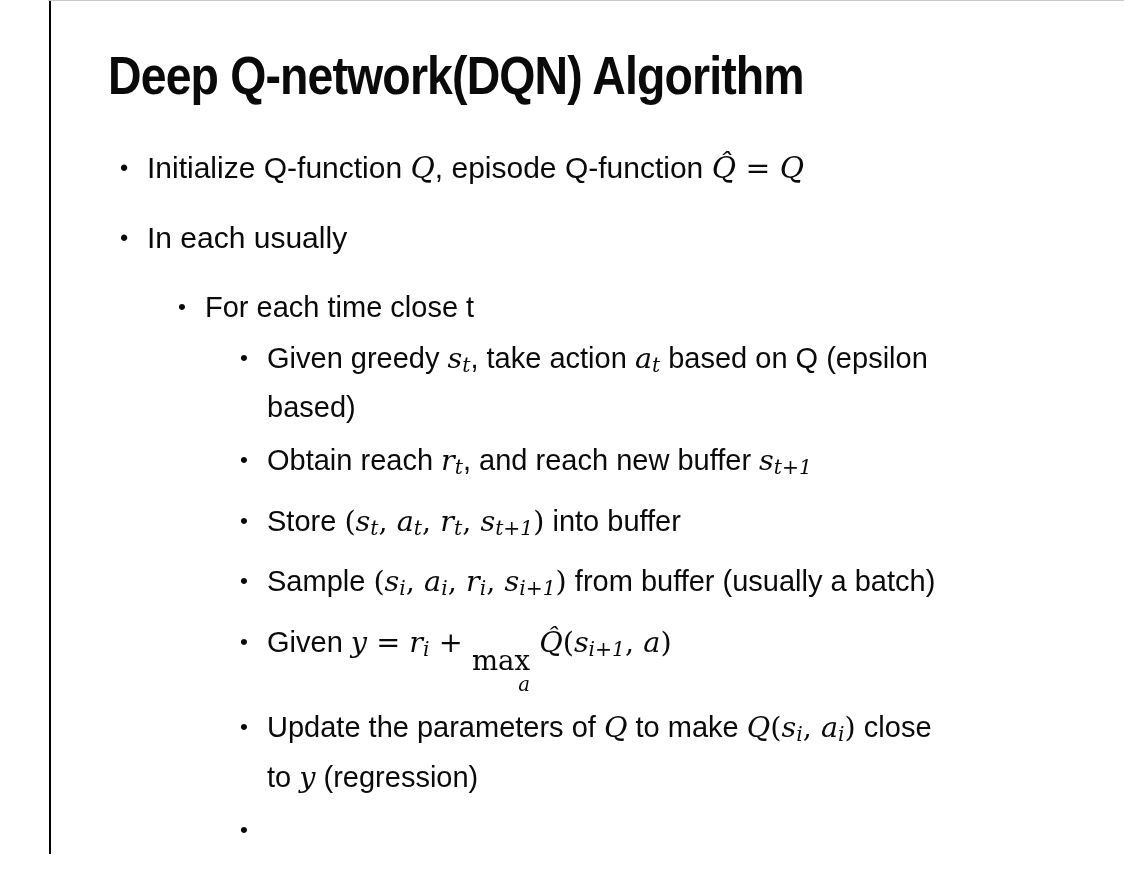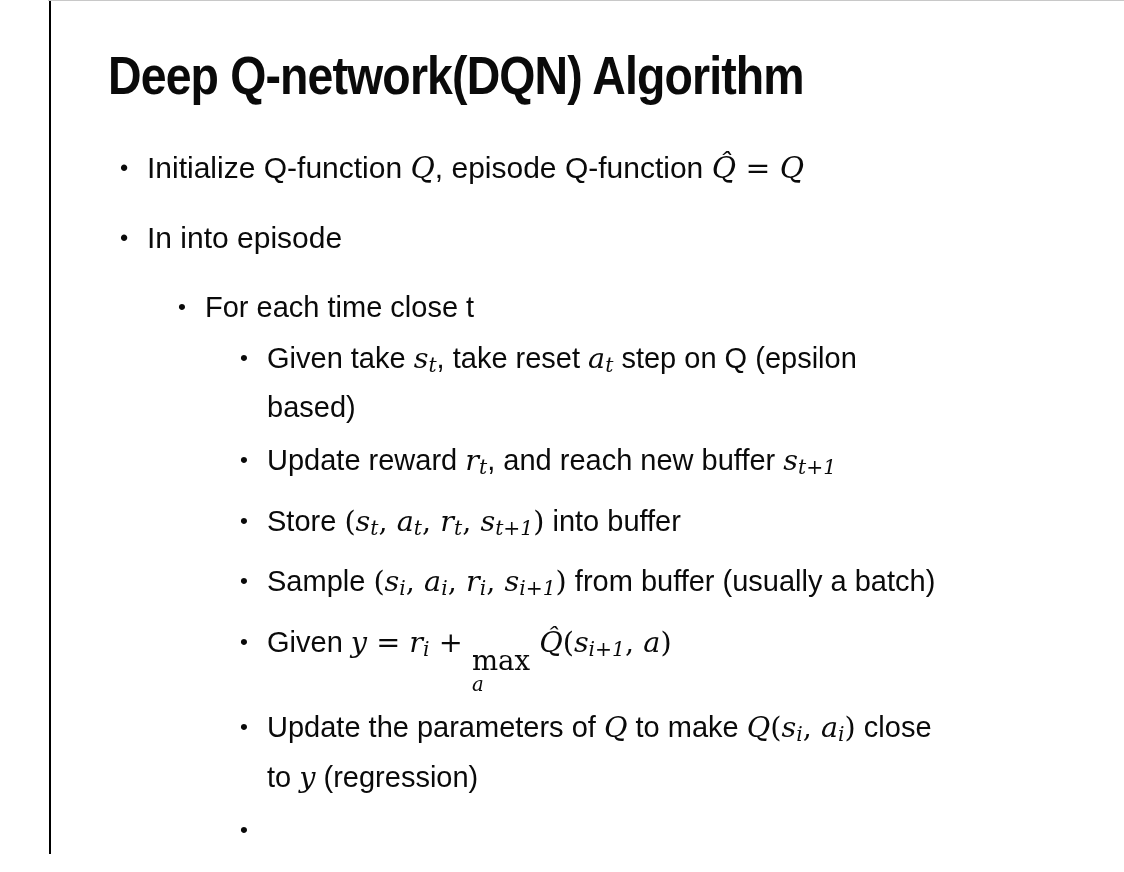--- a/index.html
+++ b/index.html
@@ -85,21 +85,21 @@
     letter-spacing: 0;
   }
   .seg-h {
     font-family: "DejaVu Serif", "Liberation Serif", serif;
     font-style: italic;
     font-size: 0.99em;
   }
   .umax {
     display: inline-flex;
     flex-direction: column;
-    align-items: flex-start;
+    align-items: flex-end;
     vertical-align: -0.62em;
     line-height: 1.0;
   }
   .umax-base {
     font-family: "DejaVu Serif", "Liberation Serif", serif;
     font-size: 0.95em;
   }
   .umax-under {
     font-family: "DejaVu Serif", "Liberation Serif", serif;
     font-style: italic;
@@ -114,33 +114,33 @@
   <div class="edge-top"></div>
   <div class="edge-left"></div>
   <div class="slide-title">Deep Q-network(DQN) Algorithm</div>
   <div class="content" id="bullet-list">
       <div class="bullet-item level-1">
         <span class="bullet-marker">•</span>
         <span class="bullet-text"><span class="seg-t">Initialize Q-function </span><span class="seg-m">Q</span><span class="seg-t">, episode Q-function </span><span class="seg-h">Q̂</span><span class="seg-r"> = </span><span class="seg-m">Q</span></span>
       </div>
       <div class="bullet-item level-1">
         <span class="bullet-marker">•</span>
-        <span class="bullet-text"><span class="seg-t">In into episode</span></span>
+        <span class="bullet-text"><span class="seg-t">In each usually</span></span>
       </div>
       <div class="bullet-item level-2">
         <span class="bullet-marker">•</span>
         <span class="bullet-text"><span class="seg-t">For each time close t</span></span>
       </div>
       <div class="bullet-item level-3">
         <span class="bullet-marker">•</span>
-        <span class="bullet-text"><span class="seg-t">Given take </span><span class="seg-m">s</span><span class="seg-s">t</span><span class="seg-t">, take reset </span><span class="seg-m">a</span><span class="seg-s">t</span><span class="seg-t"> step on Q (epsilon</span><br><span class="seg-t">based)</span></span>
+        <span class="bullet-text"><span class="seg-t">Given greedy </span><span class="seg-m">s</span><span class="seg-s">t</span><span class="seg-t">, take action </span><span class="seg-m">a</span><span class="seg-s">t</span><span class="seg-t"> based on Q (epsilon</span><br><span class="seg-t">based)</span></span>
       </div>
       <div class="bullet-item level-3">
         <span class="bullet-marker">•</span>
-        <span class="bullet-text"><span class="seg-t">Update reward </span><span class="seg-m">r</span><span class="seg-s">t</span><span class="seg-t">, and reach new buffer </span><span class="seg-m">s</span><span class="seg-s">t+1</span></span>
+        <span class="bullet-text"><span class="seg-t">Obtain reach </span><span class="seg-m">r</span><span class="seg-s">t</span><span class="seg-t">, and reach new buffer </span><span class="seg-m">s</span><span class="seg-s">t+1</span></span>
       </div>
       <div class="bullet-item level-3">
         <span class="bullet-marker">•</span>
         <span class="bullet-text"><span class="seg-t">Store </span><span class="seg-r">(</span><span class="seg-m">s</span><span class="seg-s">t</span><span class="seg-r">, </span><span class="seg-m">a</span><span class="seg-s">t</span><span class="seg-r">, </span><span class="seg-m">r</span><span class="seg-s">t</span><span class="seg-r">, </span><span class="seg-m">s</span><span class="seg-s">t+1</span><span class="seg-r">)</span><span class="seg-t"> into buffer</span></span>
       </div>
       <div class="bullet-item level-3">
         <span class="bullet-marker">•</span>
         <span class="bullet-text"><span class="seg-t">Sample </span><span class="seg-r">(</span><span class="seg-m">s</span><span class="seg-s">i</span><span class="seg-r">, </span><span class="seg-m">a</span><span class="seg-s">i</span><span class="seg-r">, </span><span class="seg-m">r</span><span class="seg-s">i</span><span class="seg-r">, </span><span class="seg-m">s</span><span class="seg-s">i+1</span><span class="seg-r">)</span><span class="seg-t"> from buffer (usually a batch)</span></span>
       </div>
       <div class="bullet-item level-3">

